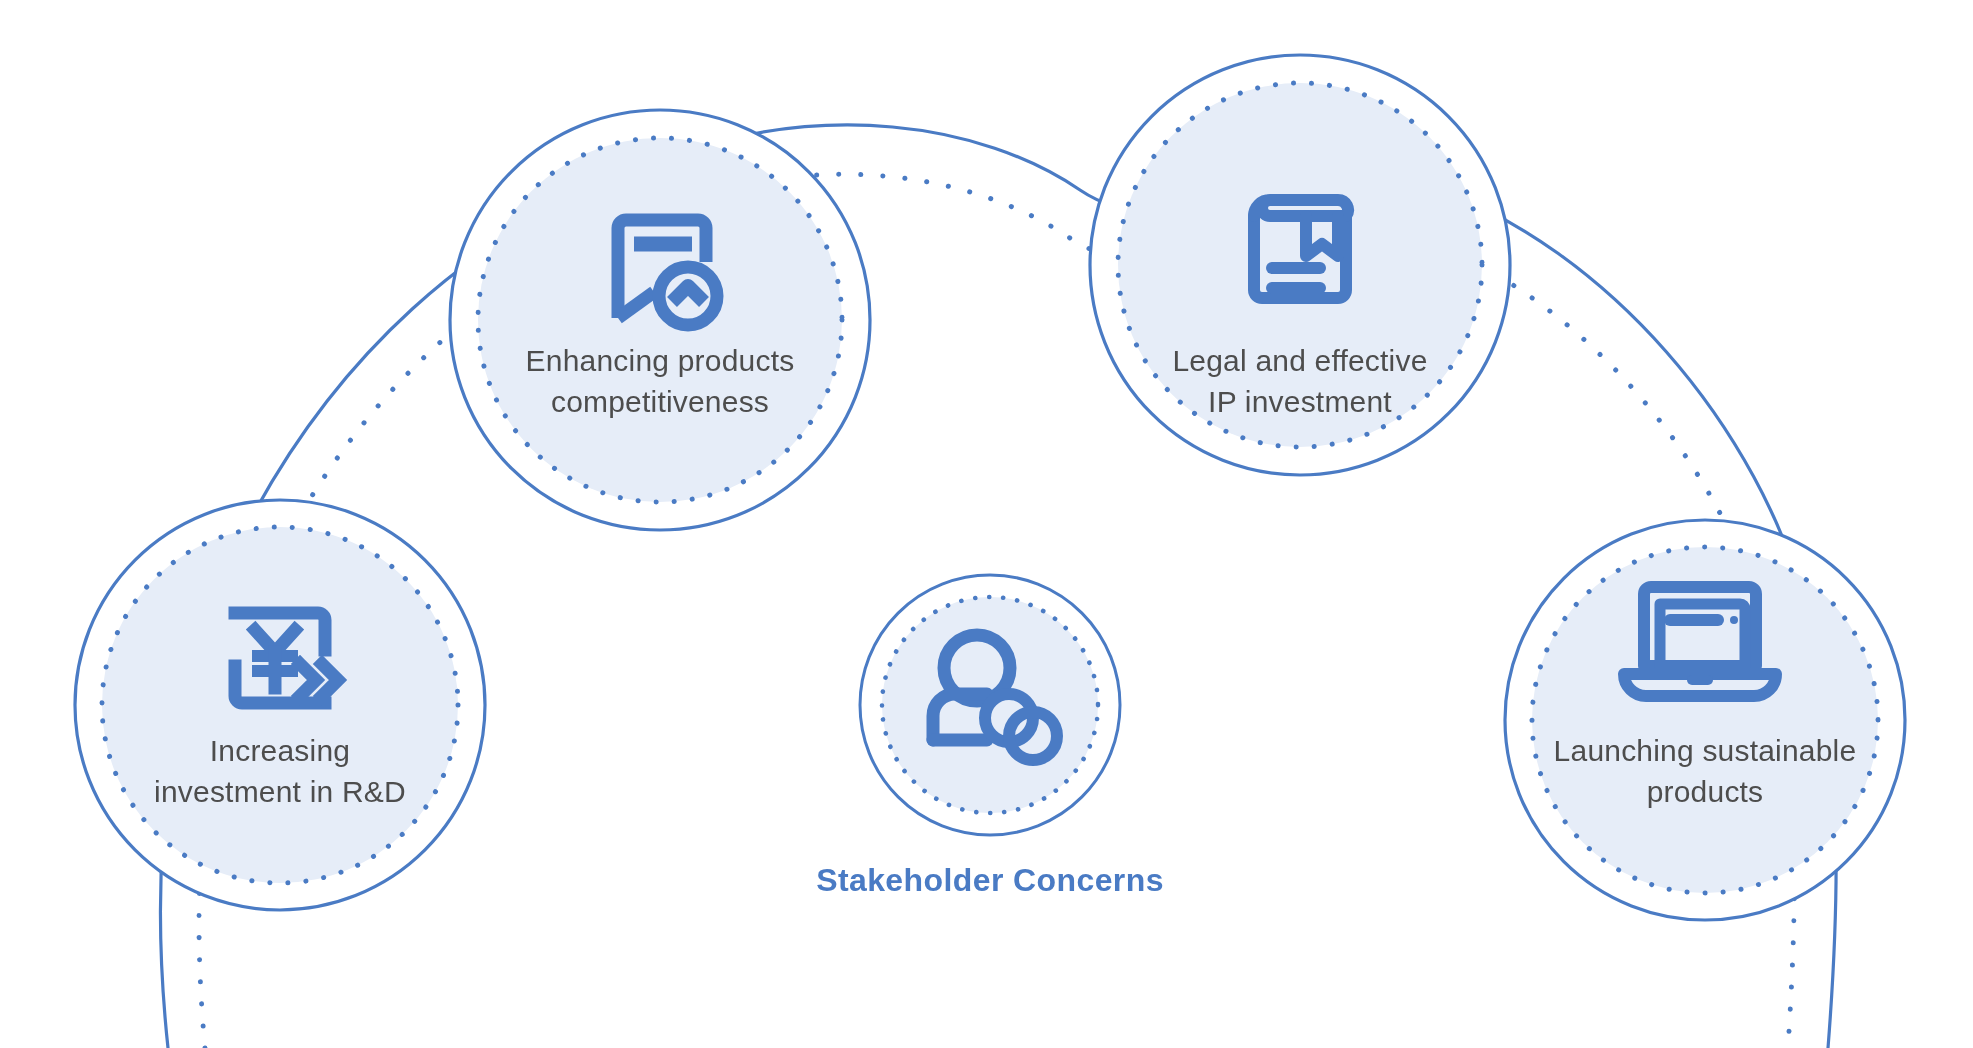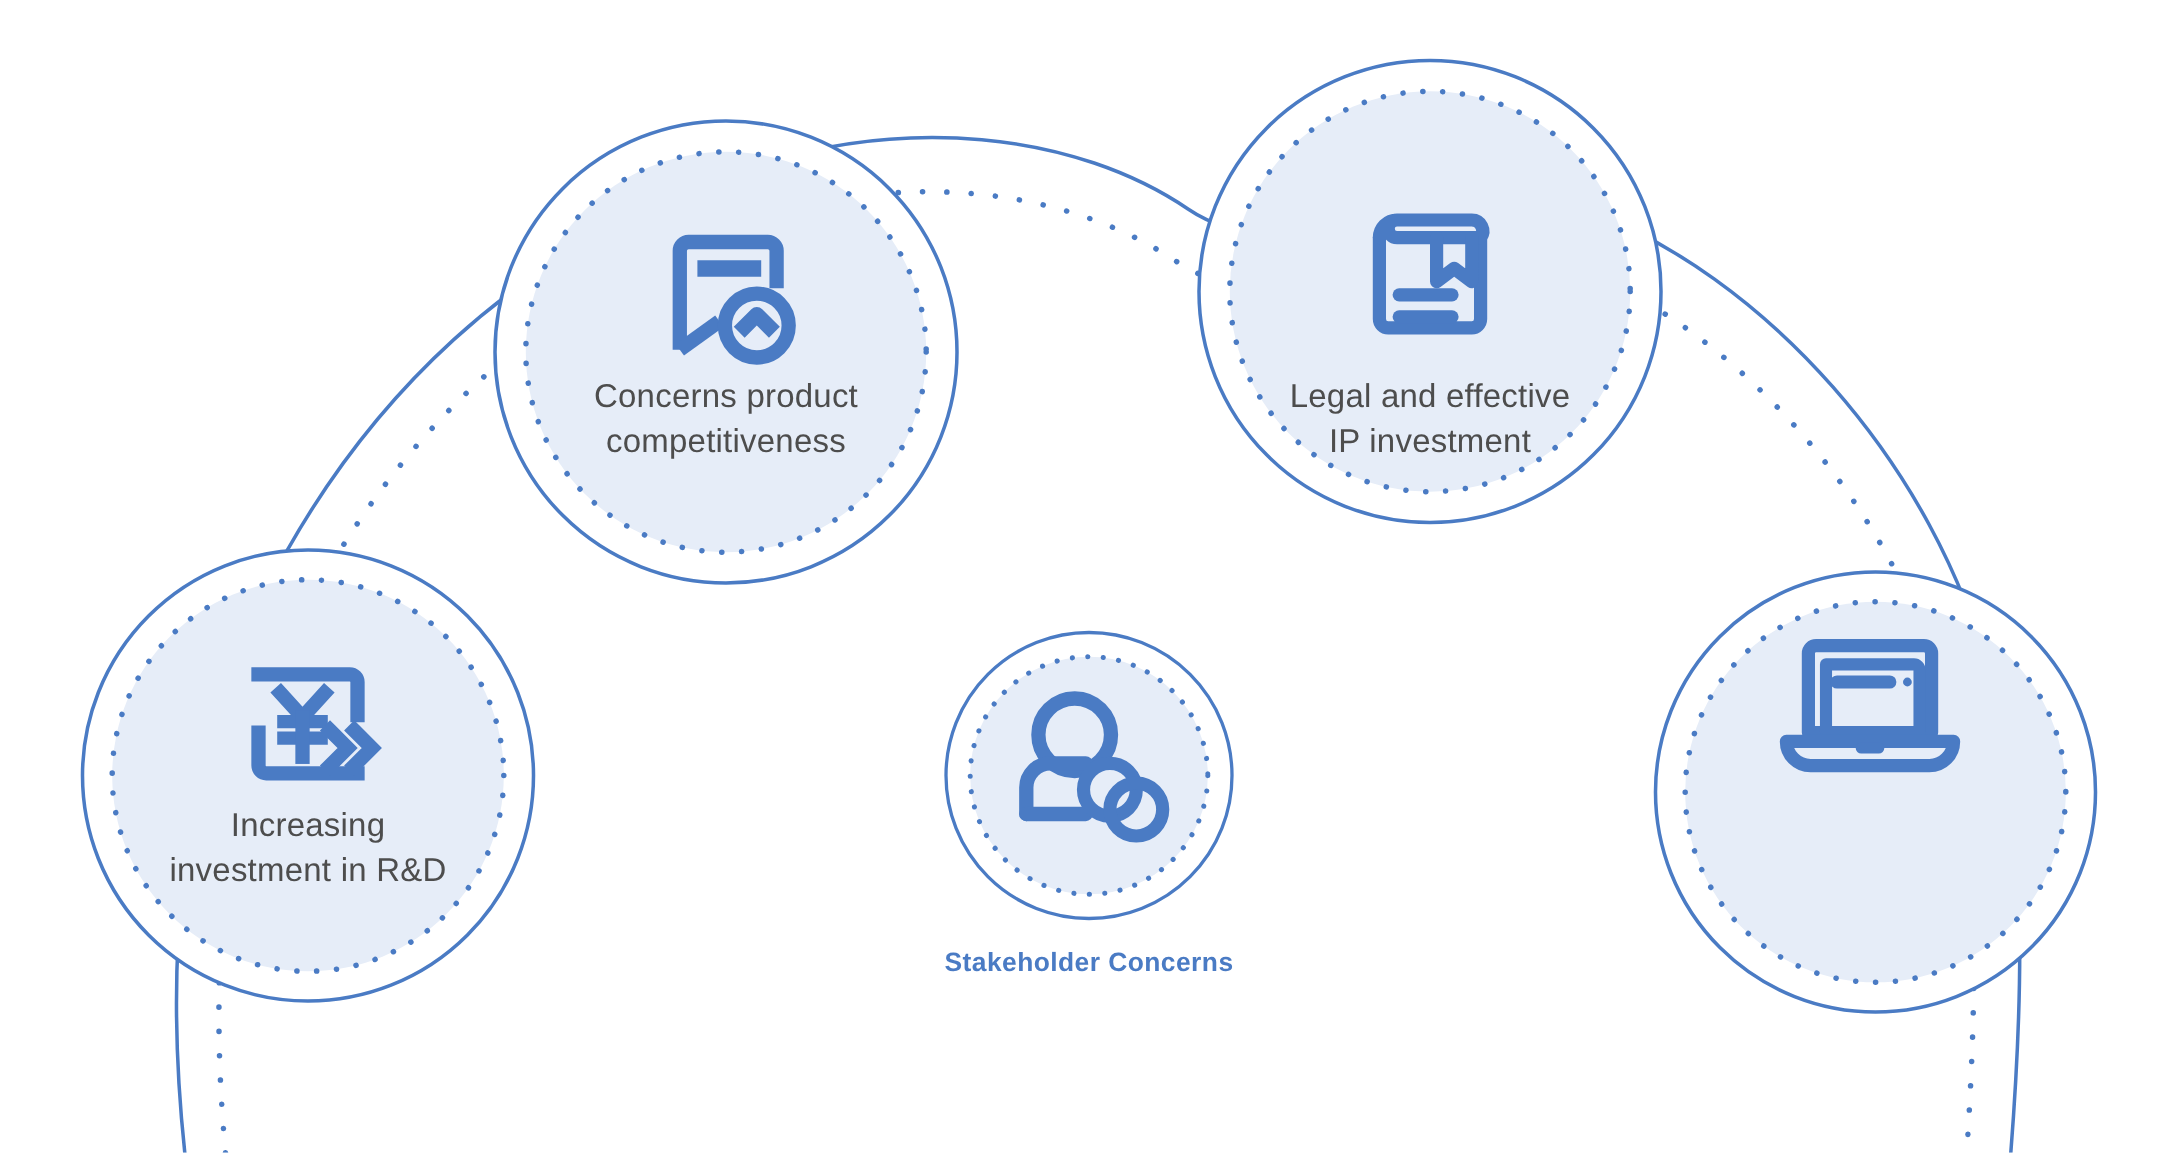--- a/index.html
+++ b/index.html
@@ -32,21 +32,21 @@
     font-size: 30px;
     line-height: 1.38;
     letter-spacing: 0.2px;
     white-space: pre-line;
     pointer-events: none;
   }
   .center-title {
     position: absolute;
     text-align: center;
     color: #4a7bc4;
-    font-size: 24px;
+    font-size: 32px;
     font-weight: bold;
     letter-spacing: 0.4px;
     white-space: nowrap;
   }
 </style>
 </head>
 <body>
 
 <div id="stage">
 
@@ -158,22 +158,24 @@
         <path d="M -52,40 L 2,40" stroke-width="13"></path>
         <circle cx="24" cy="18" r="24" stroke-width="12"></circle>
         <circle cx="48" cy="36" r="24" stroke-width="12"></circle>
       </g>
     </g>
   </svg>
 
   <div class="node-label" style="left:80px; top:730px; width:400px;">Increasing
 investment in R&amp;D</div>
 
-  <div class="node-label" style="left:460px; top:340px; width:400px;">Concerns product
+  <div class="node-label" style="left:460px; top:340px; width:400px;">Enhancing products
 competitiveness</div>
 
   <div class="node-label" style="left:1100px; top:340px; width:400px;">Legal and effective
 IP investment</div>
 
+  <div class="node-label" style="left:1505px; top:730px; width:400px;">Launching sustainable
+products</div>
 
   <div class="center-title" style="left:790px; top:862px; width:400px;">Stakeholder Concerns</div>
 
 </div>
 
 </body></html>

